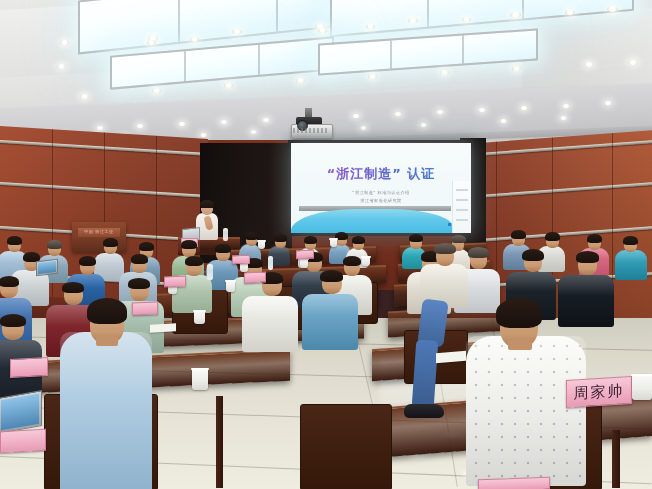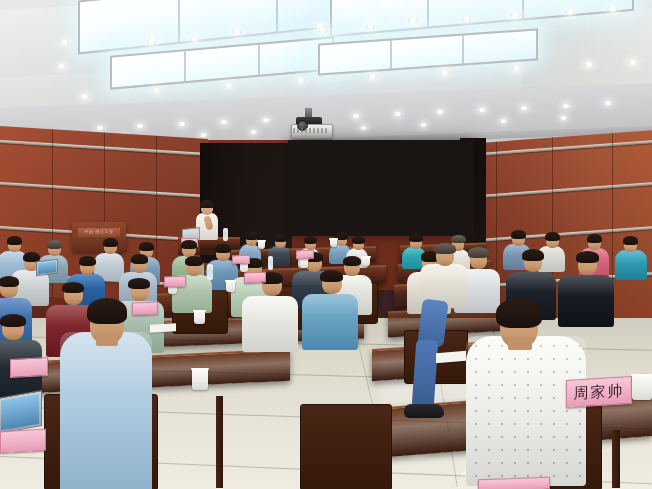--- a/index.html
+++ b/index.html
@@ -452,20 +452,34 @@
     <div class="abs trim" style="left:0;top:142px;width:230px;"></div>
     <div class="abs seam" style="left:44px;top:0;width:1px;height:200px;"></div>
     <div class="abs seam" style="left:100px;top:0;width:1px;height:200px;"></div>
     <div class="abs seam" style="left:160px;top:0;width:1px;height:200px;"></div>
   </div>
 
   <div class="abs" id="curtain-left"></div>
   <div class="abs" id="curtain-right"></div>
 
   <div class="abs" id="screen-frame"></div>
+  <div class="abs" id="screen">
+    <div id="slide-title">“浙江制造” 认证</div>
+    <div id="slide-sub1">“浙江制造” 标准与认证介绍</div>
+    <div id="slide-sub2">浙江省标准化研究院</div>
+    <div class="abs" id="slide-graybar"></div>
+    <div class="abs" id="slide-wave"></div>
+    <div class="abs" id="slide-sidepanel">
+      <div class="abs slide-sideline" style="top:8px;"></div>
+      <div class="abs slide-sideline" style="top:18px;"></div>
+      <div class="abs slide-sideline" style="top:28px;"></div>
+      <div class="abs slide-sideline" style="top:38px;"></div>
+    </div>
+    <div class="abs" id="slide-cursor"></div>
+  </div>
 
   <div class="abs" id="stage-front"></div>
   <div class="abs" id="podium"></div>
   <div class="abs" id="podium-plate">
     <div id="podium-text">中国·浙江工业</div>
   </div>
 
   <div class="abs" id="presenter-desk"></div>
   <div class="abs" id="presenter-body"></div>
   <div class="abs" id="presenter-arm"></div>

